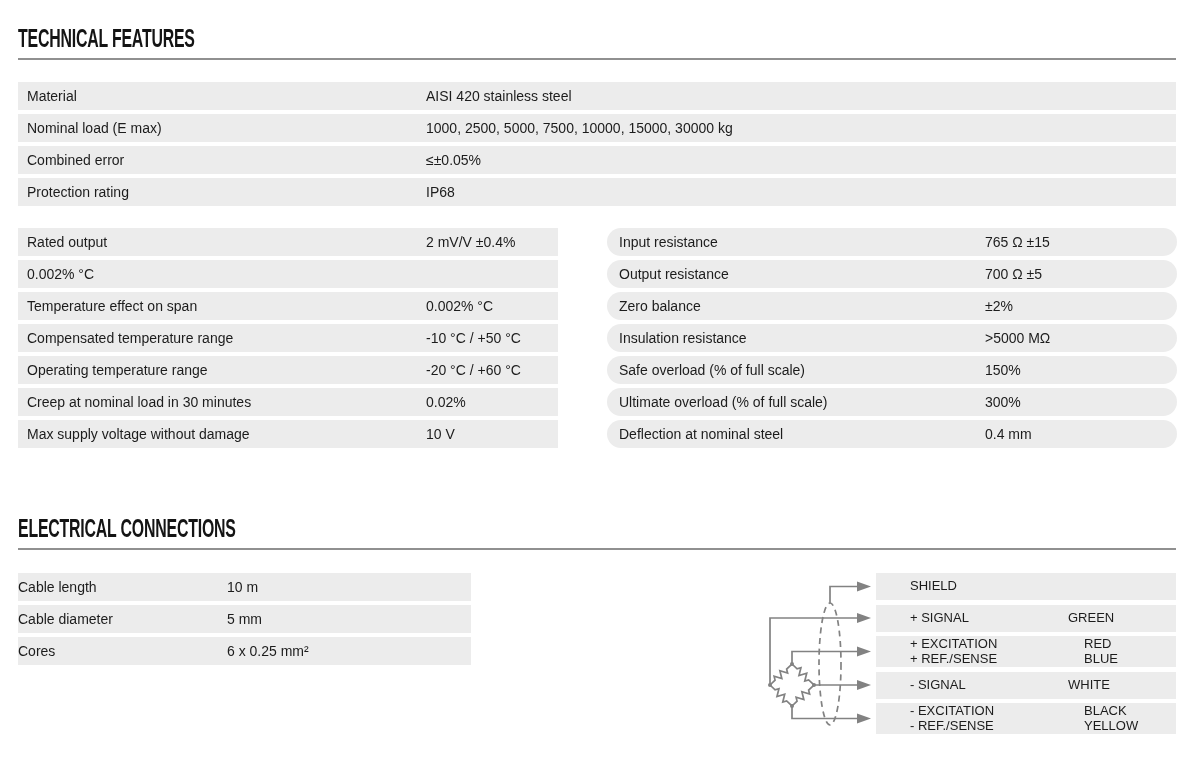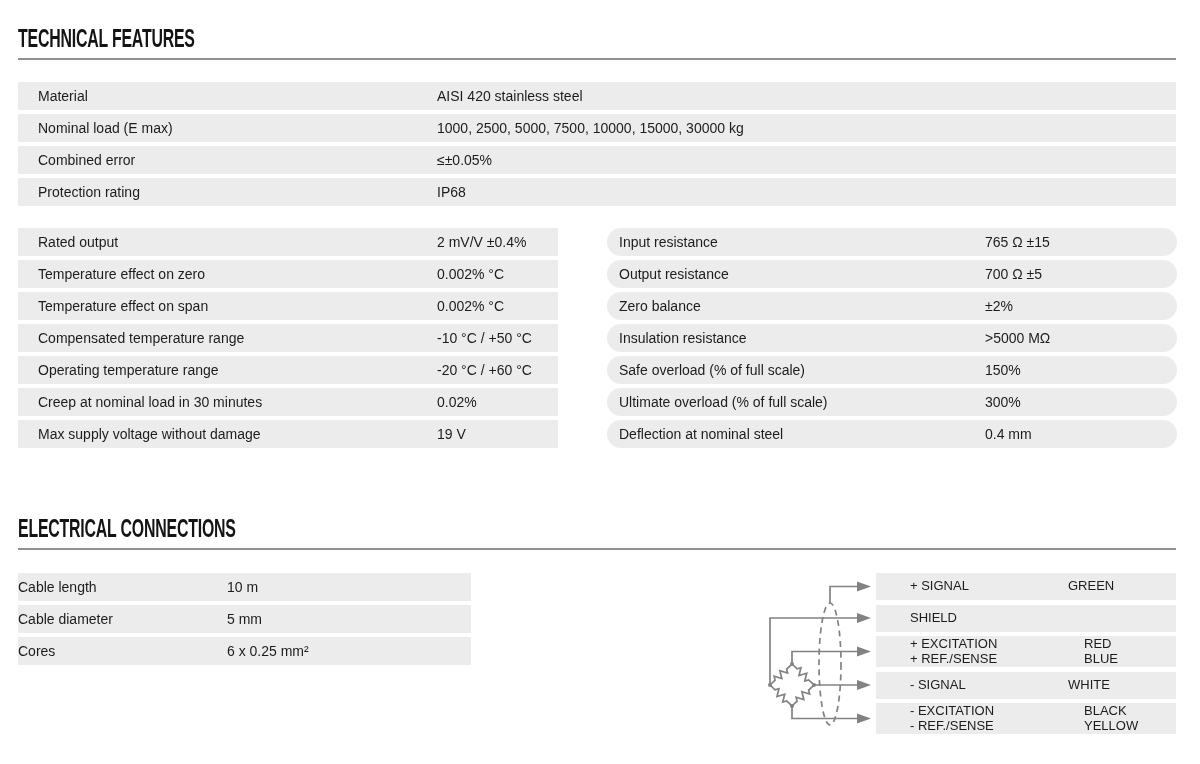--- a/index.html
+++ b/index.html
@@ -19,21 +19,21 @@
   .rule { position:absolute; left:18px; width:1158px; height:2px; background:var(--rule,#909090); }
 
   .spec-table { position:absolute; }
   .row {
     height:28px; margin-bottom:4px; background:var(--row-background,#ececec);
     display:flex; align-items:center; font-size:14px;
   }
   .row .lbl { flex:0 0 auto; }
   .row .val { flex:1 1 auto; white-space:nowrap; }
 
-  .t-general .row, .t-perf-left .row { padding-left:20px; }
+  .t-general .row, .t-perf-left .row { padding-left:9px; }
   .t-general .lbl, .t-perf-left .lbl { width:399px; }
   .t-perf-right .row { padding-left:12px;border-radius:14px; }
   .t-perf-right .lbl { width:366px; }
   .t-cable .row { }
   .t-cable .lbl { width:209px; }
 
   .t-conn .crow {
     margin-bottom:4.5px; background:var(--row-background,#ececec);
     display:flex; align-items:center; padding-left:34px; font-size:13px;
   }
@@ -73,42 +73,41 @@
     <span class="val">IP68</span>
   </div>
 </div>
 
 <div class="spec-table t-perf-left" style="left:18px; top:228px; width:540px">
   <div class="row">
     <span class="lbl">Rated output</span>
     <span class="val">2 mV/V ±0.4%</span>
   </div>
   <div class="row">
-    <span class="lbl">Temperature effect on zero</span>
     <span class="val">0.002% °C</span>
   </div>
   <div class="row">
     <span class="lbl">Temperature effect on span</span>
     <span class="val">0.002% °C</span>
   </div>
   <div class="row">
     <span class="lbl">Compensated temperature range</span>
     <span class="val">-10 °C / +50 °C</span>
   </div>
   <div class="row">
     <span class="lbl">Operating temperature range</span>
     <span class="val">-20 °C / +60 °C</span>
   </div>
   <div class="row">
     <span class="lbl">Creep at nominal load in 30 minutes</span>
     <span class="val">0.02%</span>
   </div>
   <div class="row">
     <span class="lbl">Max supply voltage without damage</span>
-    <span class="val">19 V</span>
+    <span class="val">10 V</span>
   </div>
 </div>
 
 <div class="spec-table t-perf-right" style="left:607px; top:228px; width:570px">
   <div class="row">
     <span class="lbl">Input resistance</span>
     <span class="val">765 Ω ±15</span>
   </div>
   <div class="row">
     <span class="lbl">Output resistance</span>
@@ -179,38 +178,38 @@
     <circle cx="13" cy="117" r="2"></circle>
     <circle cx="35" cy="96" r="2"></circle>
     <circle cx="57" cy="117" r="2"></circle>
     <circle cx="35" cy="138" r="2"></circle>
   </g>
 </svg>
 
 <div class="spec-table t-conn" style="left:876px; top:573px; width:300px">
   <div class="crow h1">
     <span class="csig">
-      <span>+ SIGNAL</span>
-
-    </span>
-    <span class="ccol">
-      <span>GREEN</span>
-
-    </span>
-  </div>
-  <div class="crow h1">
-    <span class="csig">
       <span>SHIELD</span>
 
     </span>
     <span class="ccol">
       
       
     </span>
   </div>
+  <div class="crow h1">
+    <span class="csig">
+      <span>+ SIGNAL</span>
+
+    </span>
+    <span class="ccol">
+      <span>GREEN</span>
+
+    </span>
+  </div>
   <div class="crow h2">
     <span class="csig">
       <span>+ EXCITATION</span>
       <span>+ REF./SENSE</span>
     </span>
     <span class="ccol">
       <span>RED</span>
       <span>BLUE</span>
     </span>
   </div>

